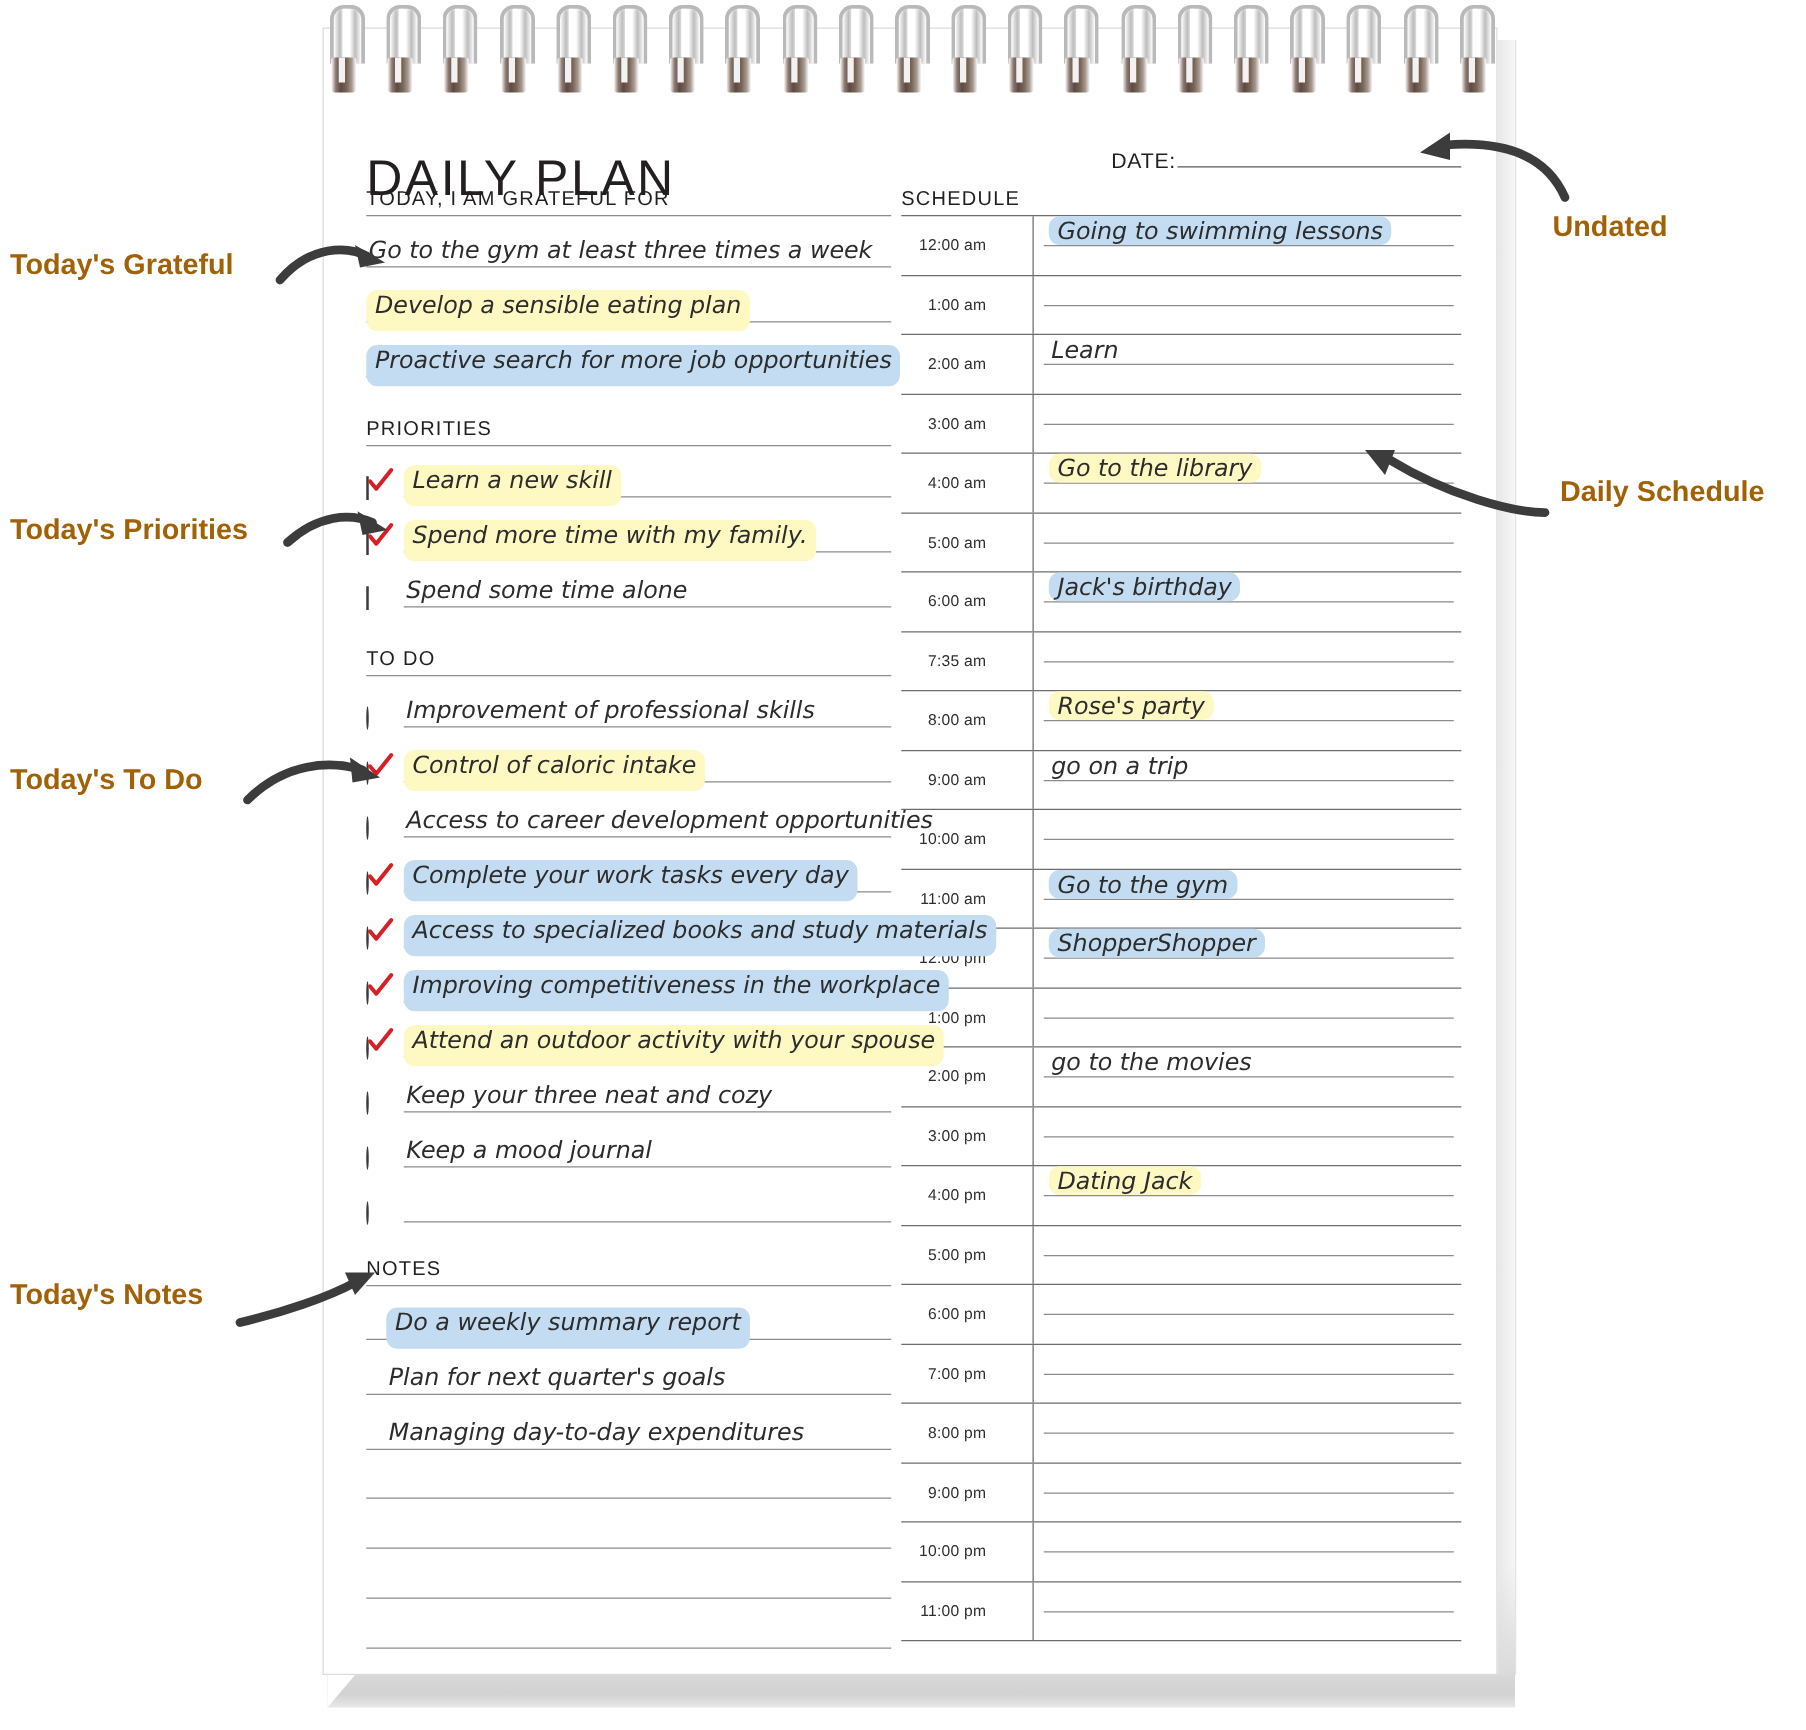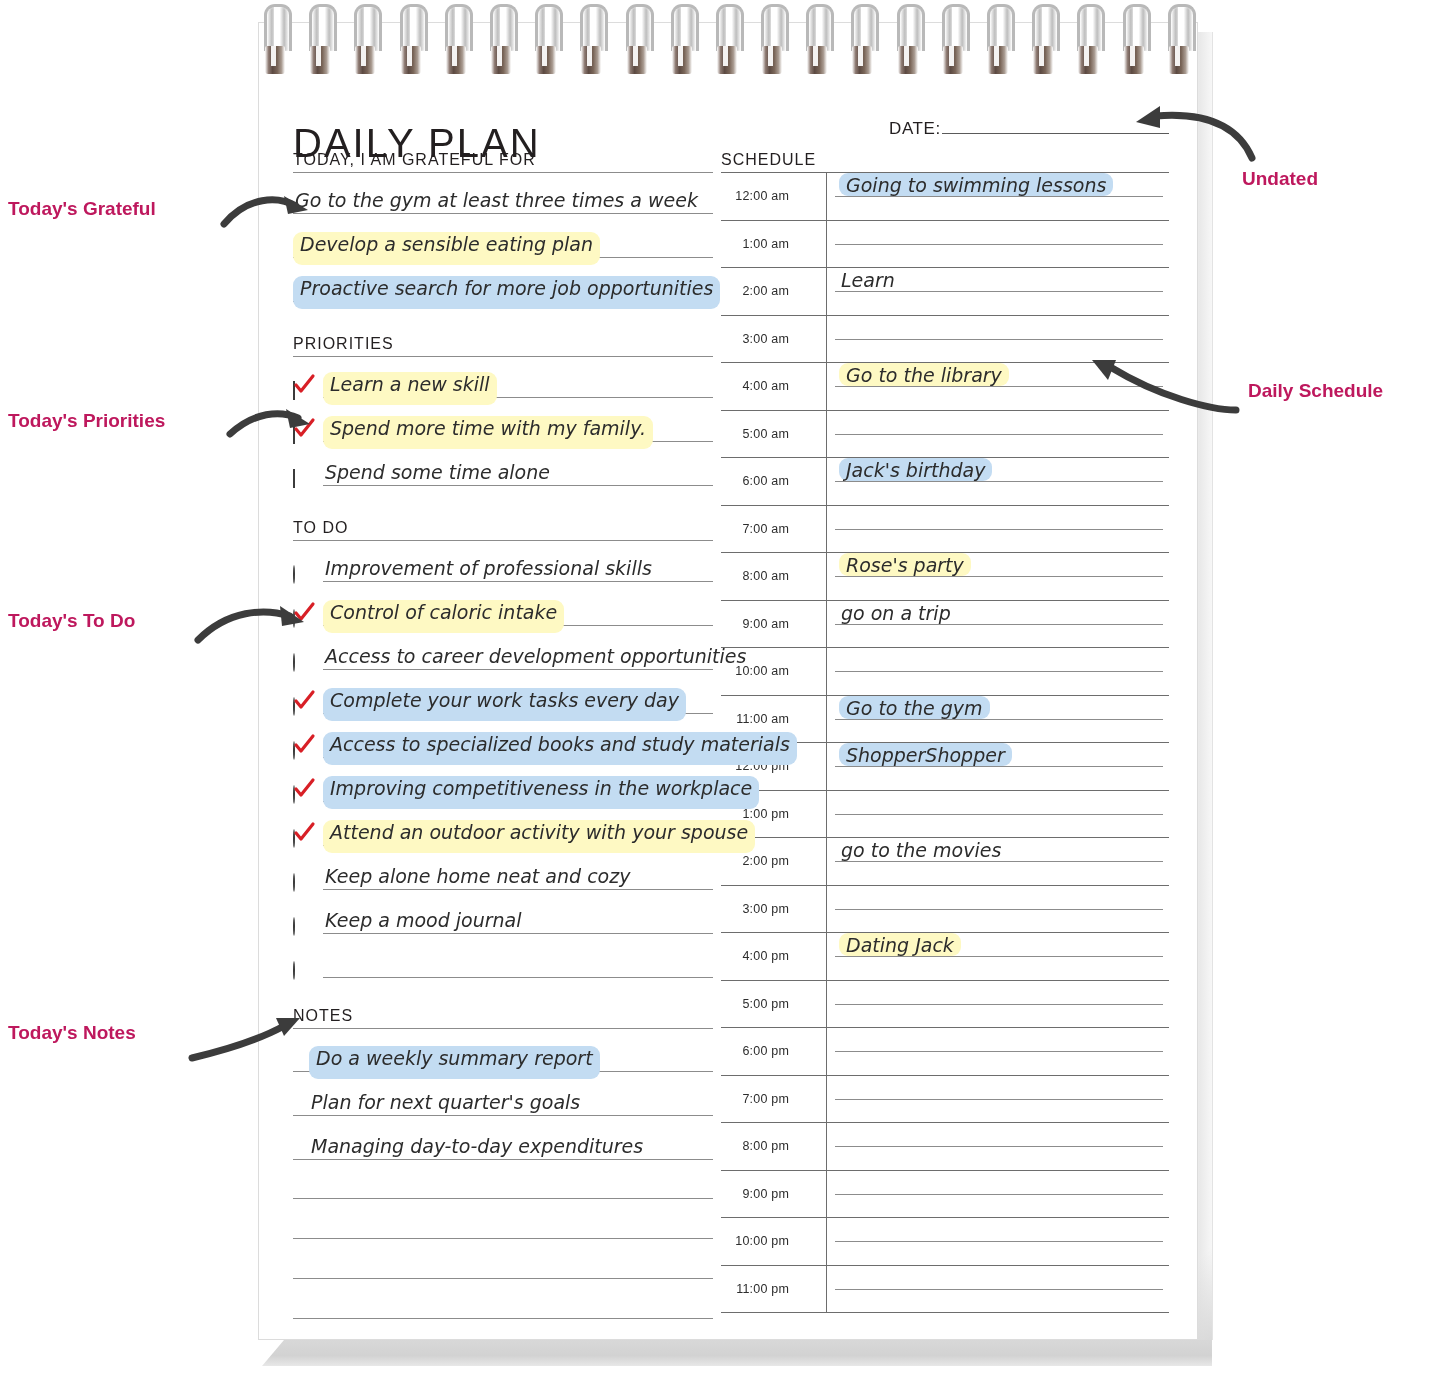--- a/index.html
+++ b/index.html
@@ -275,23 +275,23 @@
     left: 12px;
     top: 50%;
     transform: translateY(-100%);
     padding-bottom: 0;
     z-index: 2;
   }
 
   
   .anno {
     position: absolute;
-    font-size: 19px;
+    font-size: 23px;
     font-weight: bold;
-    color: #be185d;
+    color: #a16207;
     white-space: nowrap;
     z-index: 40;
   }
   svg.arrow { position: absolute; z-index: 40; overflow: visible; }
 </style>
 </head>
 <body>
 
 <div id="page-edge-right"></div>
 <div id="page-base"></div>
@@ -390,21 +390,21 @@
           <div class="crow">
             <span class="rule"></span>
             <span class="box-wrap"><span class="box-ci"><svg class="tick" viewBox="0 0 24 24">
                   <path d="M4,12 L9,18 L21,3" stroke="#d81f26" stroke-width="3.2" fill="none" stroke-linecap="round" stroke-linejoin="round"></path>
                 </svg></span></span>
             <span class="txt hand hl-y">Attend an outdoor activity with your spouse</span>
           </div>
           <div class="crow">
             <span class="rule"></span>
             <span class="box-wrap"><span class="box-ci"></span></span>
-            <span class="txt hand hl-n">Keep alone home neat and cozy</span>
+            <span class="txt hand hl-n">Keep your three neat and cozy</span>
           </div>
           <div class="crow">
             <span class="rule"></span>
             <span class="box-wrap"><span class="box-ci"></span></span>
             <span class="txt hand hl-n">Keep a mood journal</span>
           </div>
           <div class="crow">
             <span class="rule"></span>
             <span class="box-wrap"><span class="box-ci"></span></span>
             <span class="txt hand hl-n"></span>
@@ -487,21 +487,21 @@
             </span>
           </div>
           <div class="srow">
             <span class="stime">6:00 am</span>
             <span class="scell">
               <span class="srule"></span>
               <span class="sentry hand hl-b">Jack's birthday</span>
             </span>
           </div>
           <div class="srow">
-            <span class="stime">7:00 am</span>
+            <span class="stime">7:35 am</span>
             <span class="scell">
               <span class="srule"></span>
               <span class="sentry hand hl-n"></span>
             </span>
           </div>
           <div class="srow">
             <span class="stime">8:00 am</span>
             <span class="scell">
               <span class="srule"></span>
               <span class="sentry hand hl-y">Rose's party</span>

